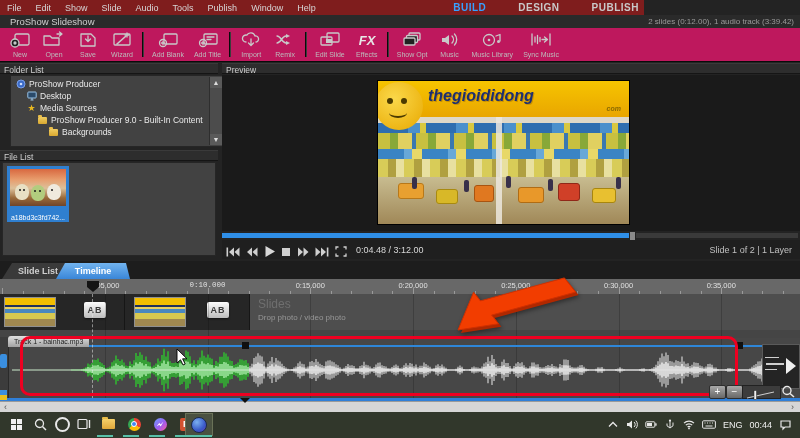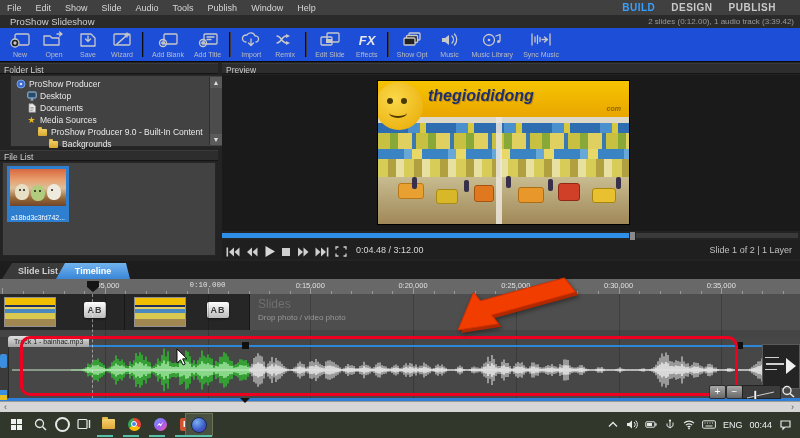--- a/index.html
+++ b/index.html
@@ -1,29 +1,29 @@
 <!DOCTYPE html>
 <html><head>
 <meta charset="utf-8">
 <style>
   html,body{margin:0;padding:0;background:#000;}
   #app{position:relative;width:800px;height:438px;background:#232323;font-family:"Liberation Sans",sans-serif;overflow:hidden;-webkit-font-smoothing:antialiased;}
   .abs{position:absolute;}
   
-  .menubar{position:absolute;left:0;top:0;width:800px;height:15px;background:#404040;display:flex;align-items:center;font-size:9px;color:#d6d6d6;}
+  .menubar{position:absolute;left:0;top:0;width:644px;height:15px;background:#7f1d1d;display:flex;align-items:center;font-size:9px;color:#d6d6d6;}
   .menu-item{padding:0 7px;cursor:default;}
-  .modes{margin-left:auto;display:flex;gap:16px;padding-right:24px;font-weight:bold;font-size:10px;letter-spacing:.5px;}
+  .modes{margin-left:auto;display:flex;gap:32px;padding-right:5px;font-weight:bold;font-size:10px;letter-spacing:.5px;}
   .mode{color:#c9c9c9;}
   .mode.active{color:#38a0ff;}
   
   .titlebar{position:absolute;left:0;top:15px;width:800px;height:13px;background:#2a2a2a;border-bottom:1px solid #101010;}
   .titlebar .t{position:absolute;left:10px;top:1px;font-size:9.5px;color:#cfcfcf;}
   .titlebar .s{position:absolute;right:6px;top:2px;font-size:8px;color:#9a9a9a;}
   
-  .toolbar{position:absolute;left:0;top:28px;width:800px;height:34px;background:#1d4ed8;border-bottom:1px solid #0b0b0b;display:flex;align-items:stretch;padding-left:3px;box-sizing:border-box;}
+  .toolbar{position:absolute;left:0;top:28px;width:800px;height:34px;background:#be185d;border-bottom:1px solid #0b0b0b;display:flex;align-items:stretch;padding-left:3px;box-sizing:border-box;}
   .tbtn{display:flex;flex-direction:column;align-items:center;justify-content:center;padding:1px 5px;gap:0;}
   .tbtn .lbl{font-size:7px;color:#bdbdbd;white-space:nowrap;margin-top:-1px;}
   .tsep{width:1px;background:#0a0a0a;border-right:1px solid #3c3c3c;margin:4px 3px;}
   
   .phead{position:absolute;left:0;width:218px;height:11px;background:#2d2d2d;color:#cfcfcf;font-size:8.5px;padding:1px 4px 0;box-sizing:border-box;border-top:1px solid #3a3a3a;border-bottom:1px solid #151515;}
   .pbox{position:absolute;background:#424242;border:1px solid #262626;box-sizing:border-box;}
   .tree-row{display:flex;align-items:center;height:12px;font-size:8.5px;color:#eaeaea;white-space:nowrap;overflow:hidden;}
   .tree-row .ticon{display:inline-flex;width:11px;justify-content:center;margin-right:3px;flex:none;}
   .vscroll{position:absolute;right:1px;top:1px;bottom:1px;width:12px;background:#4c4c4c;border-left:1px solid #2e2e2e;}
   .vscroll .sa{position:absolute;left:0;width:12px;height:11px;background:#5a5a5a;color:#ddd;font-size:7px;text-align:center;line-height:11px;}
@@ -272,29 +272,20 @@
           <span>ProShow Producer</span>
         </div>
         <div class="tree-row" style="padding-left: 13px;">
           <span class="ticon">
             <svg width="10" height="10" viewBox="0 0 10 10">
               <rect x="0.8" y="1" width="8.4" height="6" rx="0.8" fill="#2a4a6a" stroke="#9ac4e8" stroke-width="1"></rect>
               <path d="M3.5 9h3M5 7v2" stroke="#9ac4e8" stroke-width="1"></path>
             </svg>
           </span>
           <span>Desktop</span>
-        </div>
-        <div class="tree-row" style="padding-left: 13px;">
-          <span class="ticon">
-            <svg width="10" height="10" viewBox="0 0 10 10">
-              <path d="M2 0.8h4l2.5 2.5V9.2H2z" fill="#e8e8e8" stroke="#999" stroke-width="0.7"></path>
-              <path d="M3.3 4.5h3.4M3.3 6h3.4M3.3 7.5h2.4" stroke="#888" stroke-width="0.7"></path>
-            </svg>
-          </span>
-          <span>Documents</span>
         </div>
         <div class="tree-row" style="padding-left: 13px;">
           <span class="ticon">
             <span style="color:#e8b820;font-size:9px;">★</span>
           </span>
           <span>Media Sources</span>
         </div>
         <div class="tree-row" style="padding-left: 24px;">
           <span class="ticon">
             <span class="cssfolder"></span>

